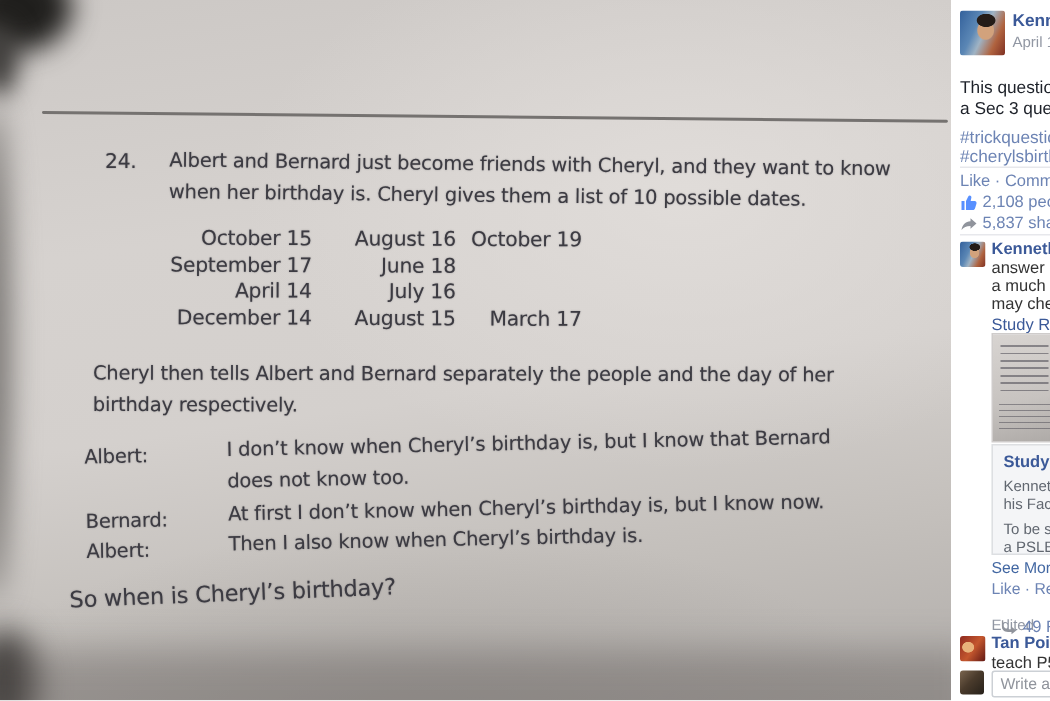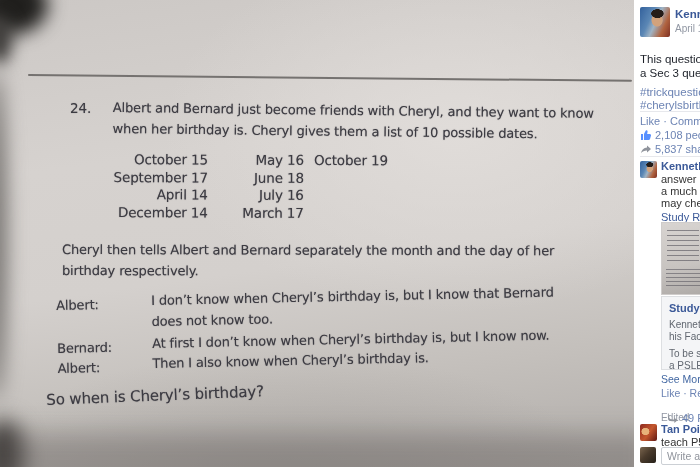--- a/index.html
+++ b/index.html
@@ -98,34 +98,35 @@
 
     <div class="txt qnum">24.</div>
 
     <div class="qblock">
       <div class="pline">Albert and Bernard just become friends with Cheryl, and they want to know</div>
       <div class="pline">when her birthday is. Cheryl gives them a list of 10 possible dates.</div>
     </div>
 
     <div class="dates">
       <span>October 15</span>
-      <span>May 16</span>
+      <span>August 16</span>
       <span>October 19</span>
       <span>September 17</span>
       <span>June 18</span>
       <span></span>
       <span>April 14</span>
       <span>July 16</span>
       <span></span>
       <span>December 14</span>
+      <span>August 15</span>
       <span>March 17</span>
     </div>
 
     <div class="narr">
-      <div class="pline">Cheryl then tells Albert and Bernard separately the month and the day of her</div>
+      <div class="pline">Cheryl then tells Albert and Bernard separately the people and the day of her</div>
       <div class="pline">birthday respectively.</div>
     </div>
 
     <div class="dialogue">
       <div class="dlg-label" style="left:0;top:3px">Albert:</div>
       <div class="dlg-line" style="top:0">I don’t know when Cheryl’s birthday is, but I know that Bernard</div>
       <div class="dlg-line" style="top:21px">does not know too.</div>
       <div class="dlg-label" style="left:0;top:46px">Bernard:</div>
       <div class="dlg-line" style="top:43px">At first I don’t know when Cheryl’s birthday is, but I know now.</div>
       <div class="dlg-label" style="left:0;top:66px">Albert:</div>

